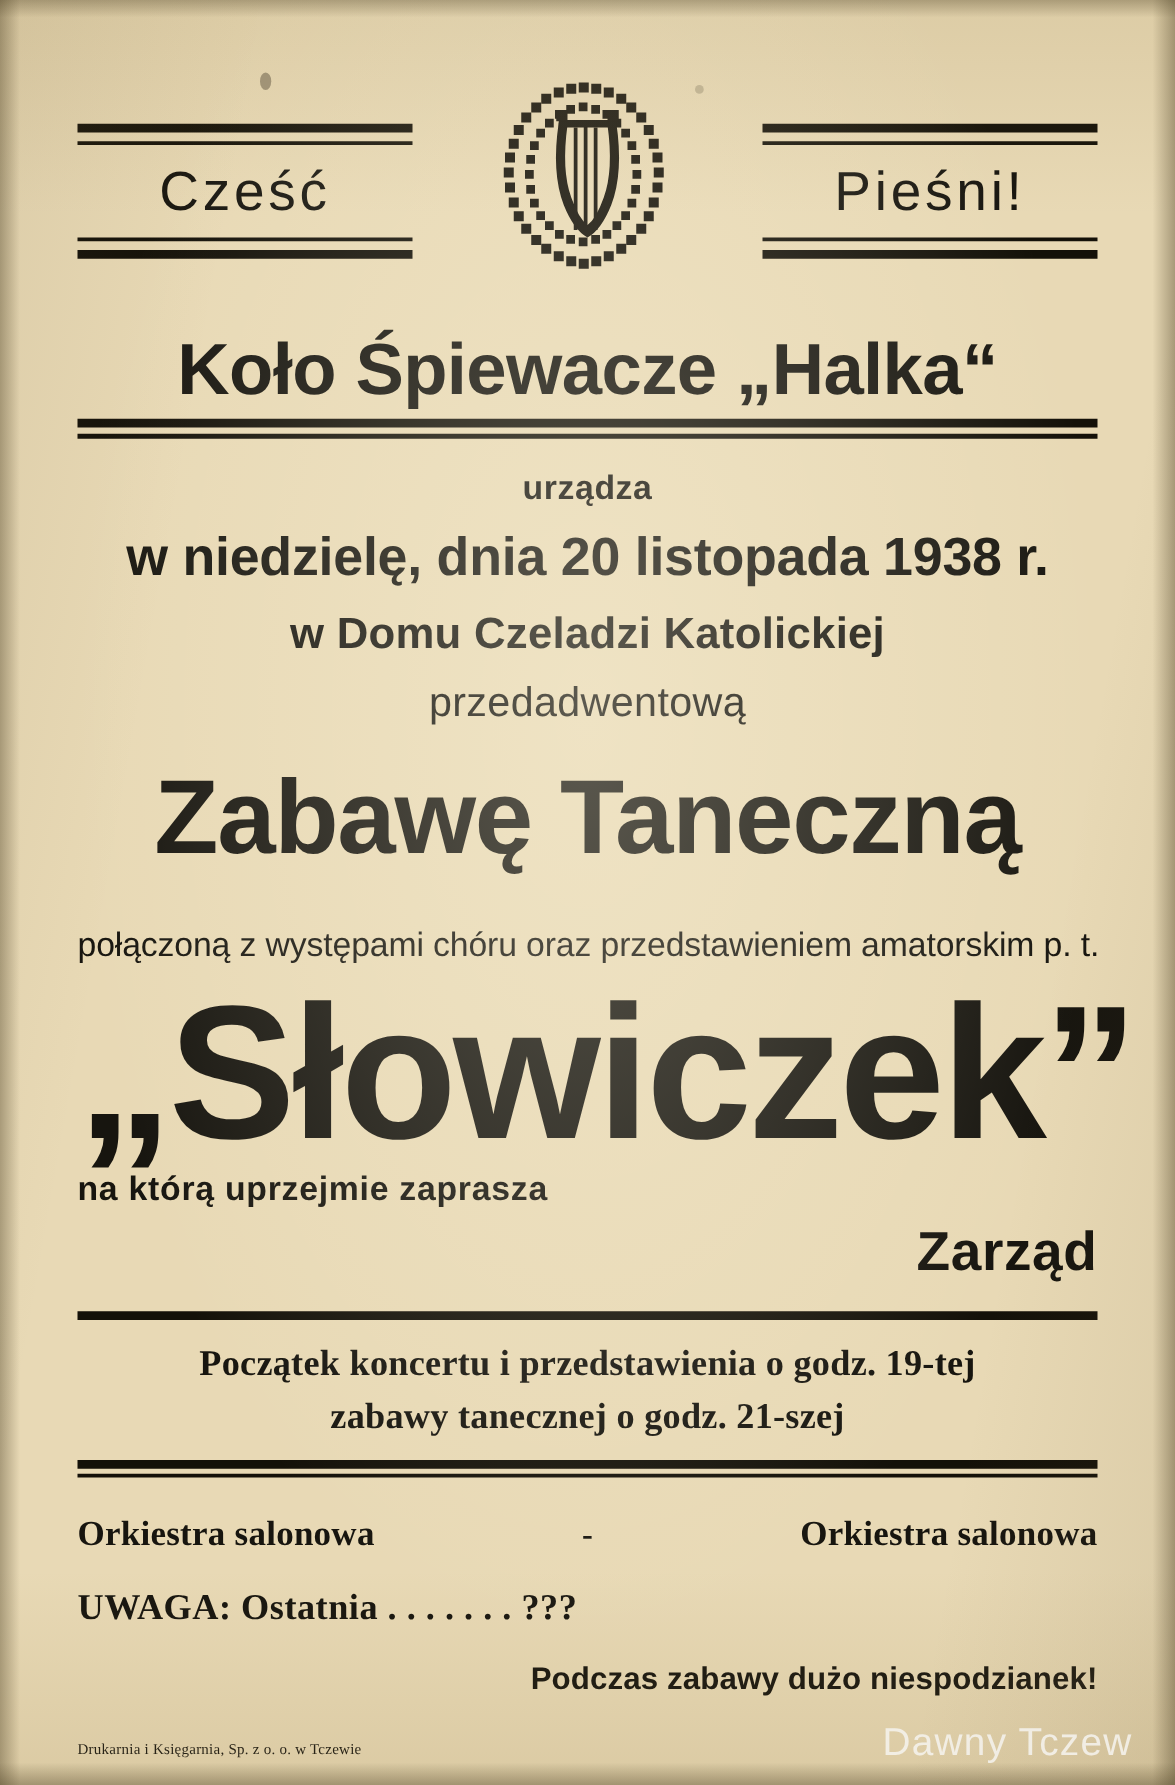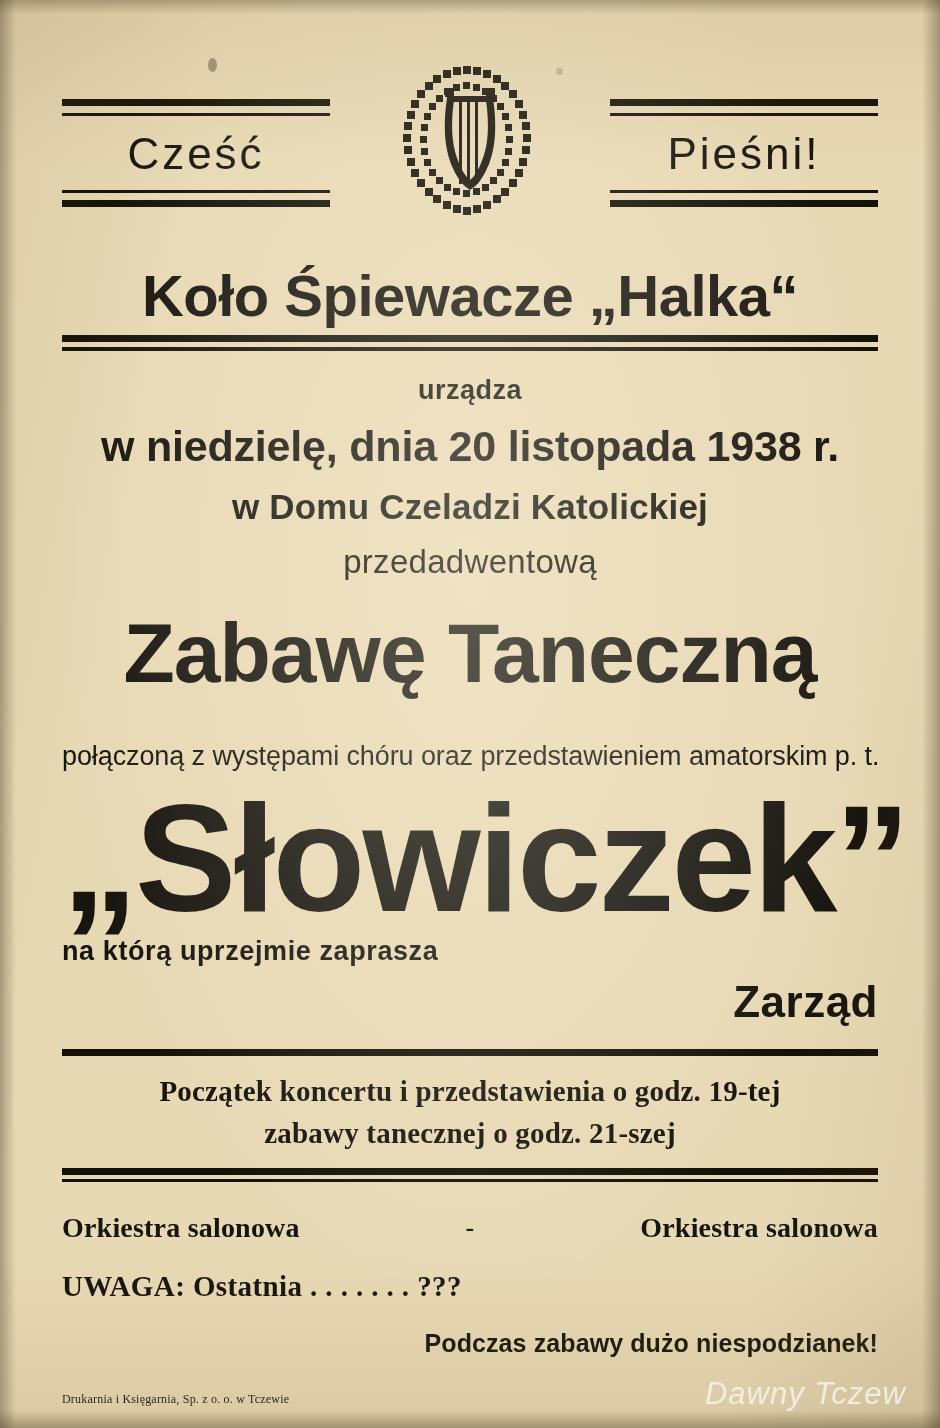--- a/index.html
+++ b/index.html
@@ -235,21 +235,20 @@
   }
   .watermark {
     position: absolute;
     right: 34px;
     bottom: 16px;
     z-index: 5;
     color: #f4f1ea;
     font-size: 31px;
     letter-spacing: 1px;
     opacity: 0.92;
-    font-style: italic;
   }
   .spot {
     position: absolute;
     border-radius: 50%;
     background: rgba(40,32,16,0.35);
     z-index: 3;
     pointer-events: none;
   }
 </style>
 </head>

